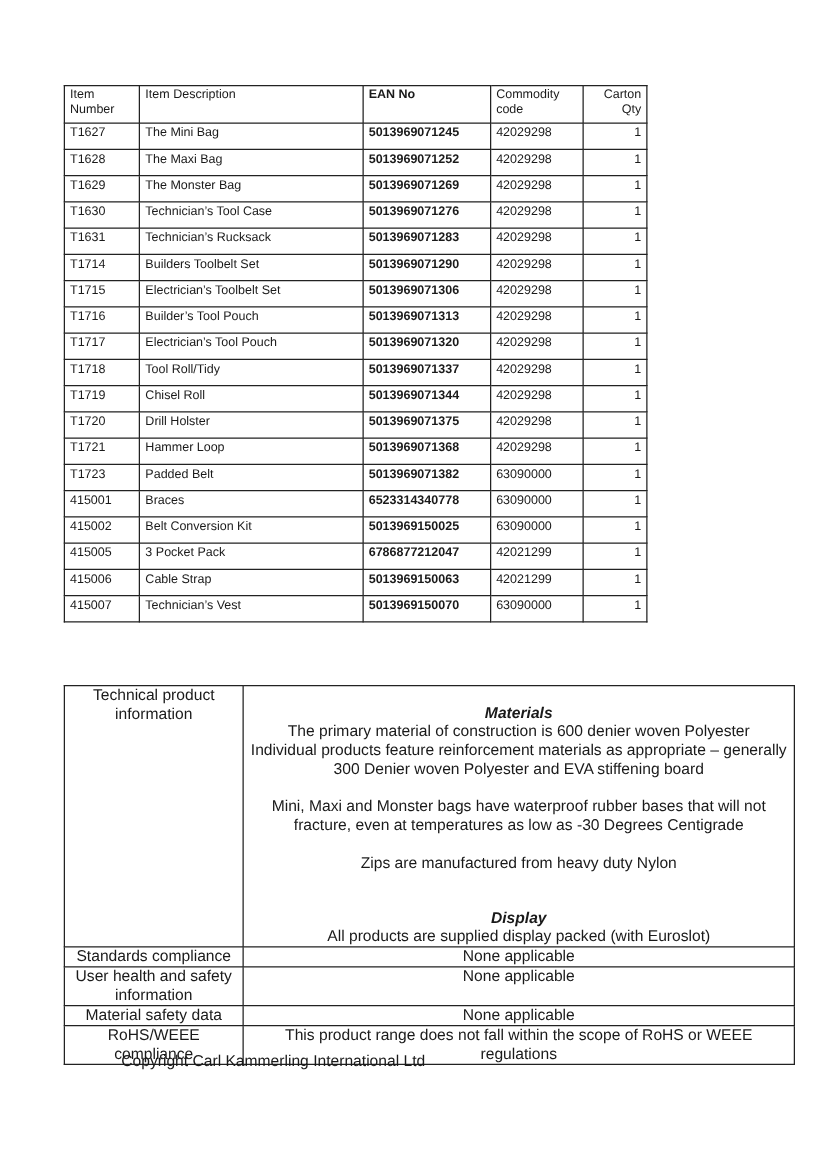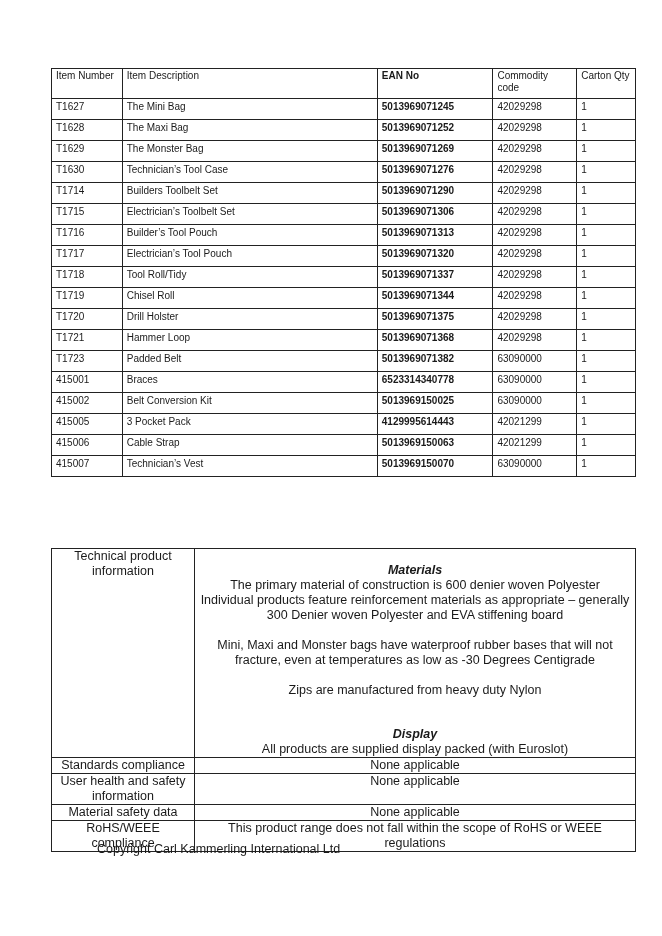--- a/index.html
+++ b/index.html
@@ -1,25 +1,25 @@
 <!DOCTYPE html>
 <html><head>
 <meta charset="utf-8">
 <style>
   html, body { margin:0; padding:0; background:#ffffff; }
   body { width:662px; height:936px; position:relative; font-family:"Liberation Sans", sans-serif; color:#1a1a1a; }
   table { border-collapse:collapse; position:absolute; }
-  #items-table { left:51px; top:68px; width:585px; font-size:10px; }
+  #items-table { left:51px; top:68px; width:467px; font-size:10px; }
   #items-table td { border:1px solid #222; padding:0 4px; vertical-align:top; height:18px; line-height:12px; }
   #items-table tr.hdr td { height:28px; line-height:12px; padding-top:1px; }
   #items-table td.c1 { width:62px; }
   #items-table td.c2 { width:248px; }
   #items-table td.c3 { width:107px;font-weight:bold; }
   #items-table td.c4 { width:75px; }
-  #items-table td.c5 { width:50px; text-align:left; }
+  #items-table td.c5 { width:50px; text-align:right; }
   #items-table tbody tr td { padding-top:2px; }
   #tech-table { left:51px; top:548px; width:585px; font-size:12.5px; line-height:15px;text-align:center; }
   #tech-table td { border:1px solid #222; padding:0 5px; vertical-align:top; }
   #tech-table td.label { width:132px; }
   #tech-table .h { font-weight:bold; font-style:italic;margin-top:14px; }
   #tech-table .gap { height:15px; }
   #copyright { position:absolute; left:97px; top:842px; font-size:12.5px; }
 </style>
 </head>
 <body>
@@ -57,20 +57,27 @@
         <td class="c5">1</td>
       </tr>
       <tr>
         <td class="c1">T1630</td>
         <td class="c2">Technician’s Tool Case</td>
         <td class="c3">5013969071276</td>
         <td class="c4">42029298</td>
         <td class="c5">1</td>
       </tr>
       <tr>
+        <td class="c1">T1631</td>
+        <td class="c2">Technician’s Rucksack</td>
+        <td class="c3">5013969071283</td>
+        <td class="c4">42029298</td>
+        <td class="c5">1</td>
+      </tr>
+      <tr>
         <td class="c1">T1714</td>
         <td class="c2">Builders Toolbelt Set</td>
         <td class="c3">5013969071290</td>
         <td class="c4">42029298</td>
         <td class="c5">1</td>
       </tr>
       <tr>
         <td class="c1">T1715</td>
         <td class="c2">Electrician’s Toolbelt Set</td>
         <td class="c3">5013969071306</td>
@@ -136,21 +143,21 @@
       <tr>
         <td class="c1">415002</td>
         <td class="c2">Belt Conversion Kit</td>
         <td class="c3">5013969150025</td>
         <td class="c4">63090000</td>
         <td class="c5">1</td>
       </tr>
       <tr>
         <td class="c1">415005</td>
         <td class="c2">3 Pocket Pack</td>
-        <td class="c3">4129995614443</td>
+        <td class="c3">6786877212047</td>
         <td class="c4">42021299</td>
         <td class="c5">1</td>
       </tr>
       <tr>
         <td class="c1">415006</td>
         <td class="c2">Cable Strap</td>
         <td class="c3">5013969150063</td>
         <td class="c4">42021299</td>
         <td class="c5">1</td>
       </tr>

